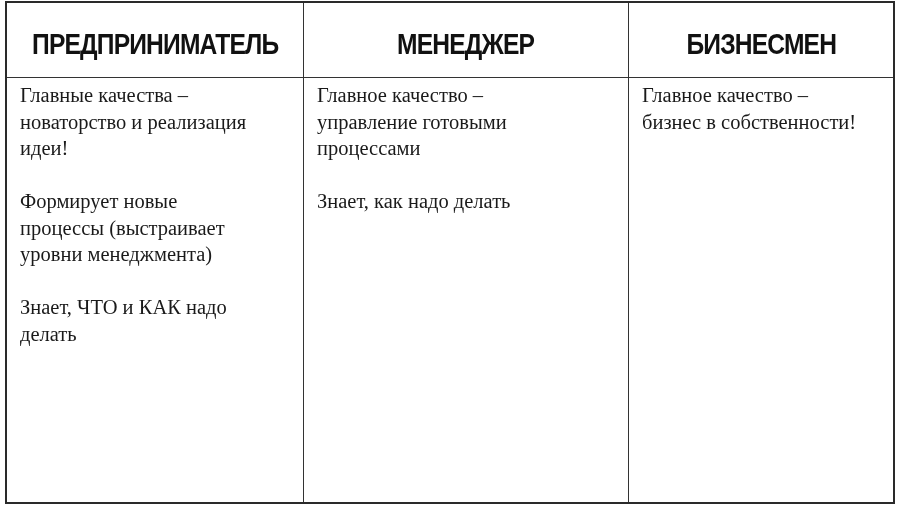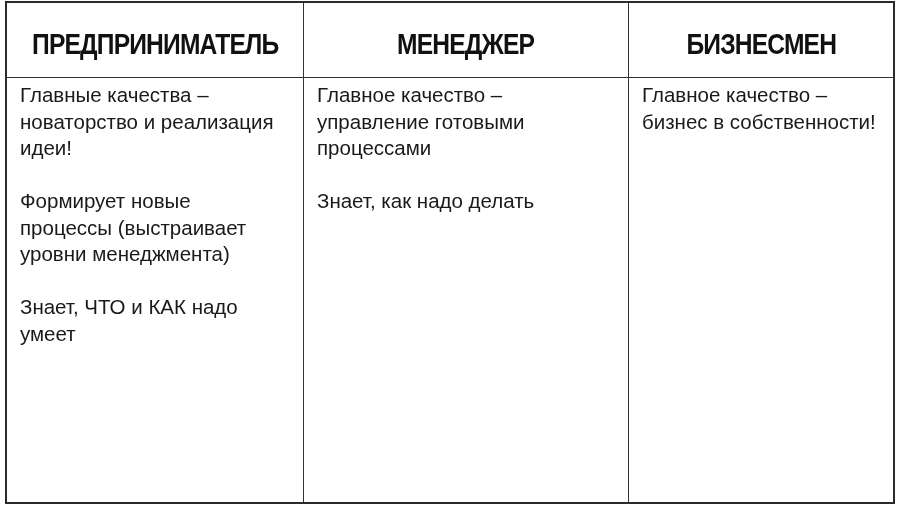--- a/index.html
+++ b/index.html
@@ -46,21 +46,21 @@
       letter-spacing: -1px;
       color: #111111;
       transform: scaleX(0.82);
       display: inline-block;
       white-space: nowrap;
     }
     .body-cell {
       padding: 4px 10px 0 13px;
     }
     .para {
-      font-family: Liberation Sans, sans-serif;
+      font-family: Liberation Serif, serif;
       font-size: 20.5px;
       line-height: 26.5px;
       color: #1a1a1a;
       margin: 0 0 26.5px 0;
       white-space: pre-line;
     }
   </style>
 </head>
 <body>
 
@@ -77,21 +77,21 @@
   </div>
 
   <div class="cell body-cell">
     <p class="para">Главные качества –
 новаторство и реализация
 идеи!</p>
     <p class="para">Формирует новые
 процессы (выстраивает
 уровни менеджмента)</p>
     <p class="para">Знает, ЧТО и КАК надо
-умеет</p>
+делать</p>
   </div>
   <div class="cell body-cell">
     <p class="para">Главное качество –
 управление готовыми
 процессами</p>
     <p class="para">Знает, как надо делать</p>
   </div>
   <div class="cell body-cell last">
     <p class="para">Главное качество –
 бизнес в собственности!</p>

